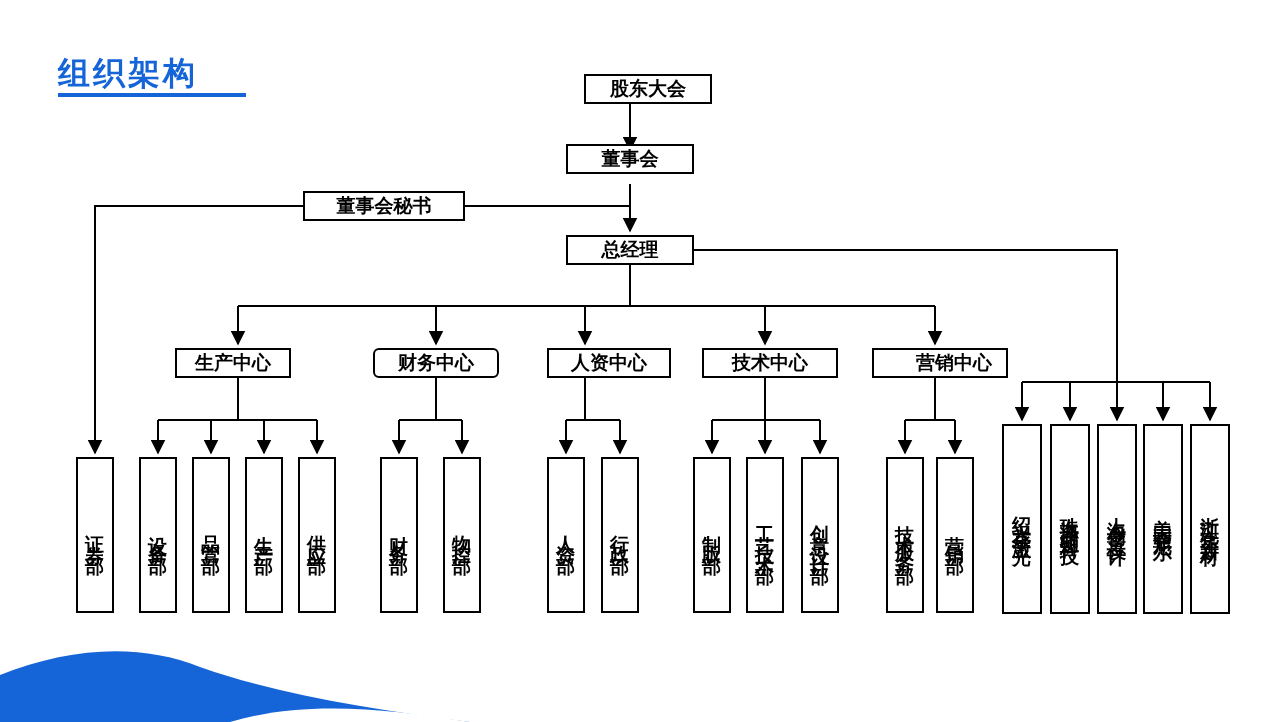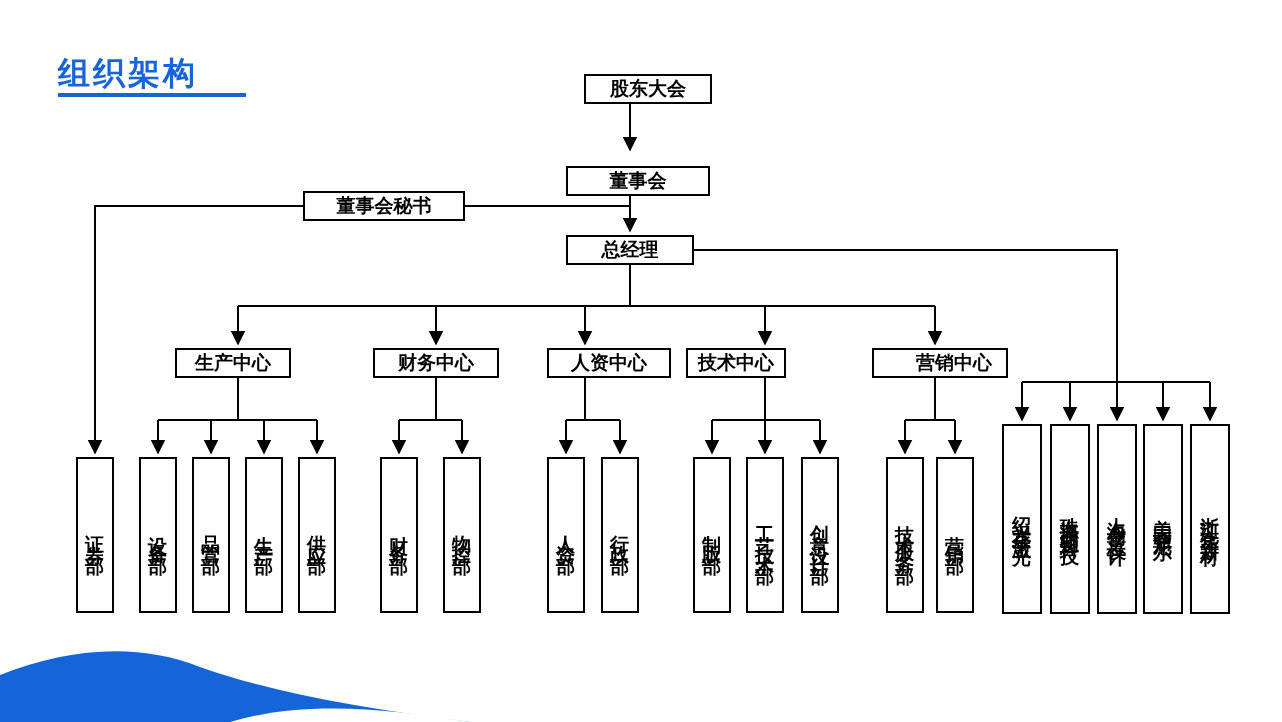--- a/index.html
+++ b/index.html
@@ -106,28 +106,28 @@
     <path d="M905,420 H955"></path>
     <path d="M905,420 V453" marker-end="url(#arrow)"></path>
     <path d="M955,420 V453" marker-end="url(#arrow)"></path>
   </g>
 </svg>
 
 <h1 class="page-title">组织架构</h1>
 <div class="title-underline"></div>
 
 <div class="hbox" style="left:566px; top:74px;  width:128px;margin-left:18px;">股东大会</div>
-<div class="hbox" style="left:566px; top:166px; width:144px;font-family:Liberation Serif, serif;">董事会</div>
+<div class="hbox" style="left:566px; top:144px; width:128px;font-family:Liberation Serif, serif;">董事会</div>
 <div class="hbox" style="left:303px; top:191px; width:162px;">董事会秘书</div>
 <div class="hbox" style="left:566px; top:235px; width:128px;">总经理</div>
 
 <div class="hbox" style="left:175px; top:348px; width:116px;">生产中心</div>
-<div class="hbox" style="left:373px; top:348px; width:126px;">财务中心</div>
+<div class="hbox" style="left:373px; top:348px; width:126px;border-radius:6px;">财务中心</div>
 <div class="hbox" style="left:547px; top:348px; width:124px;">人资中心</div>
-<div class="hbox" style="left:686px; top:348px; width:100px;">技术中心</div>
+<div class="hbox" style="left:702px; top:348px; width:136px;">技术中心</div>
 <div class="hbox" style="left:872px; top:348px; width:136px;padding-left:28px;">营销中心</div>
 
 <div class="vbox" style="left:76px;">
   <span>证券部</span>
 </div>
 
 <div class="vbox" style="left:139px;">
   <span>设备部</span>
 </div>
 <div class="vbox" style="left:192px;">

